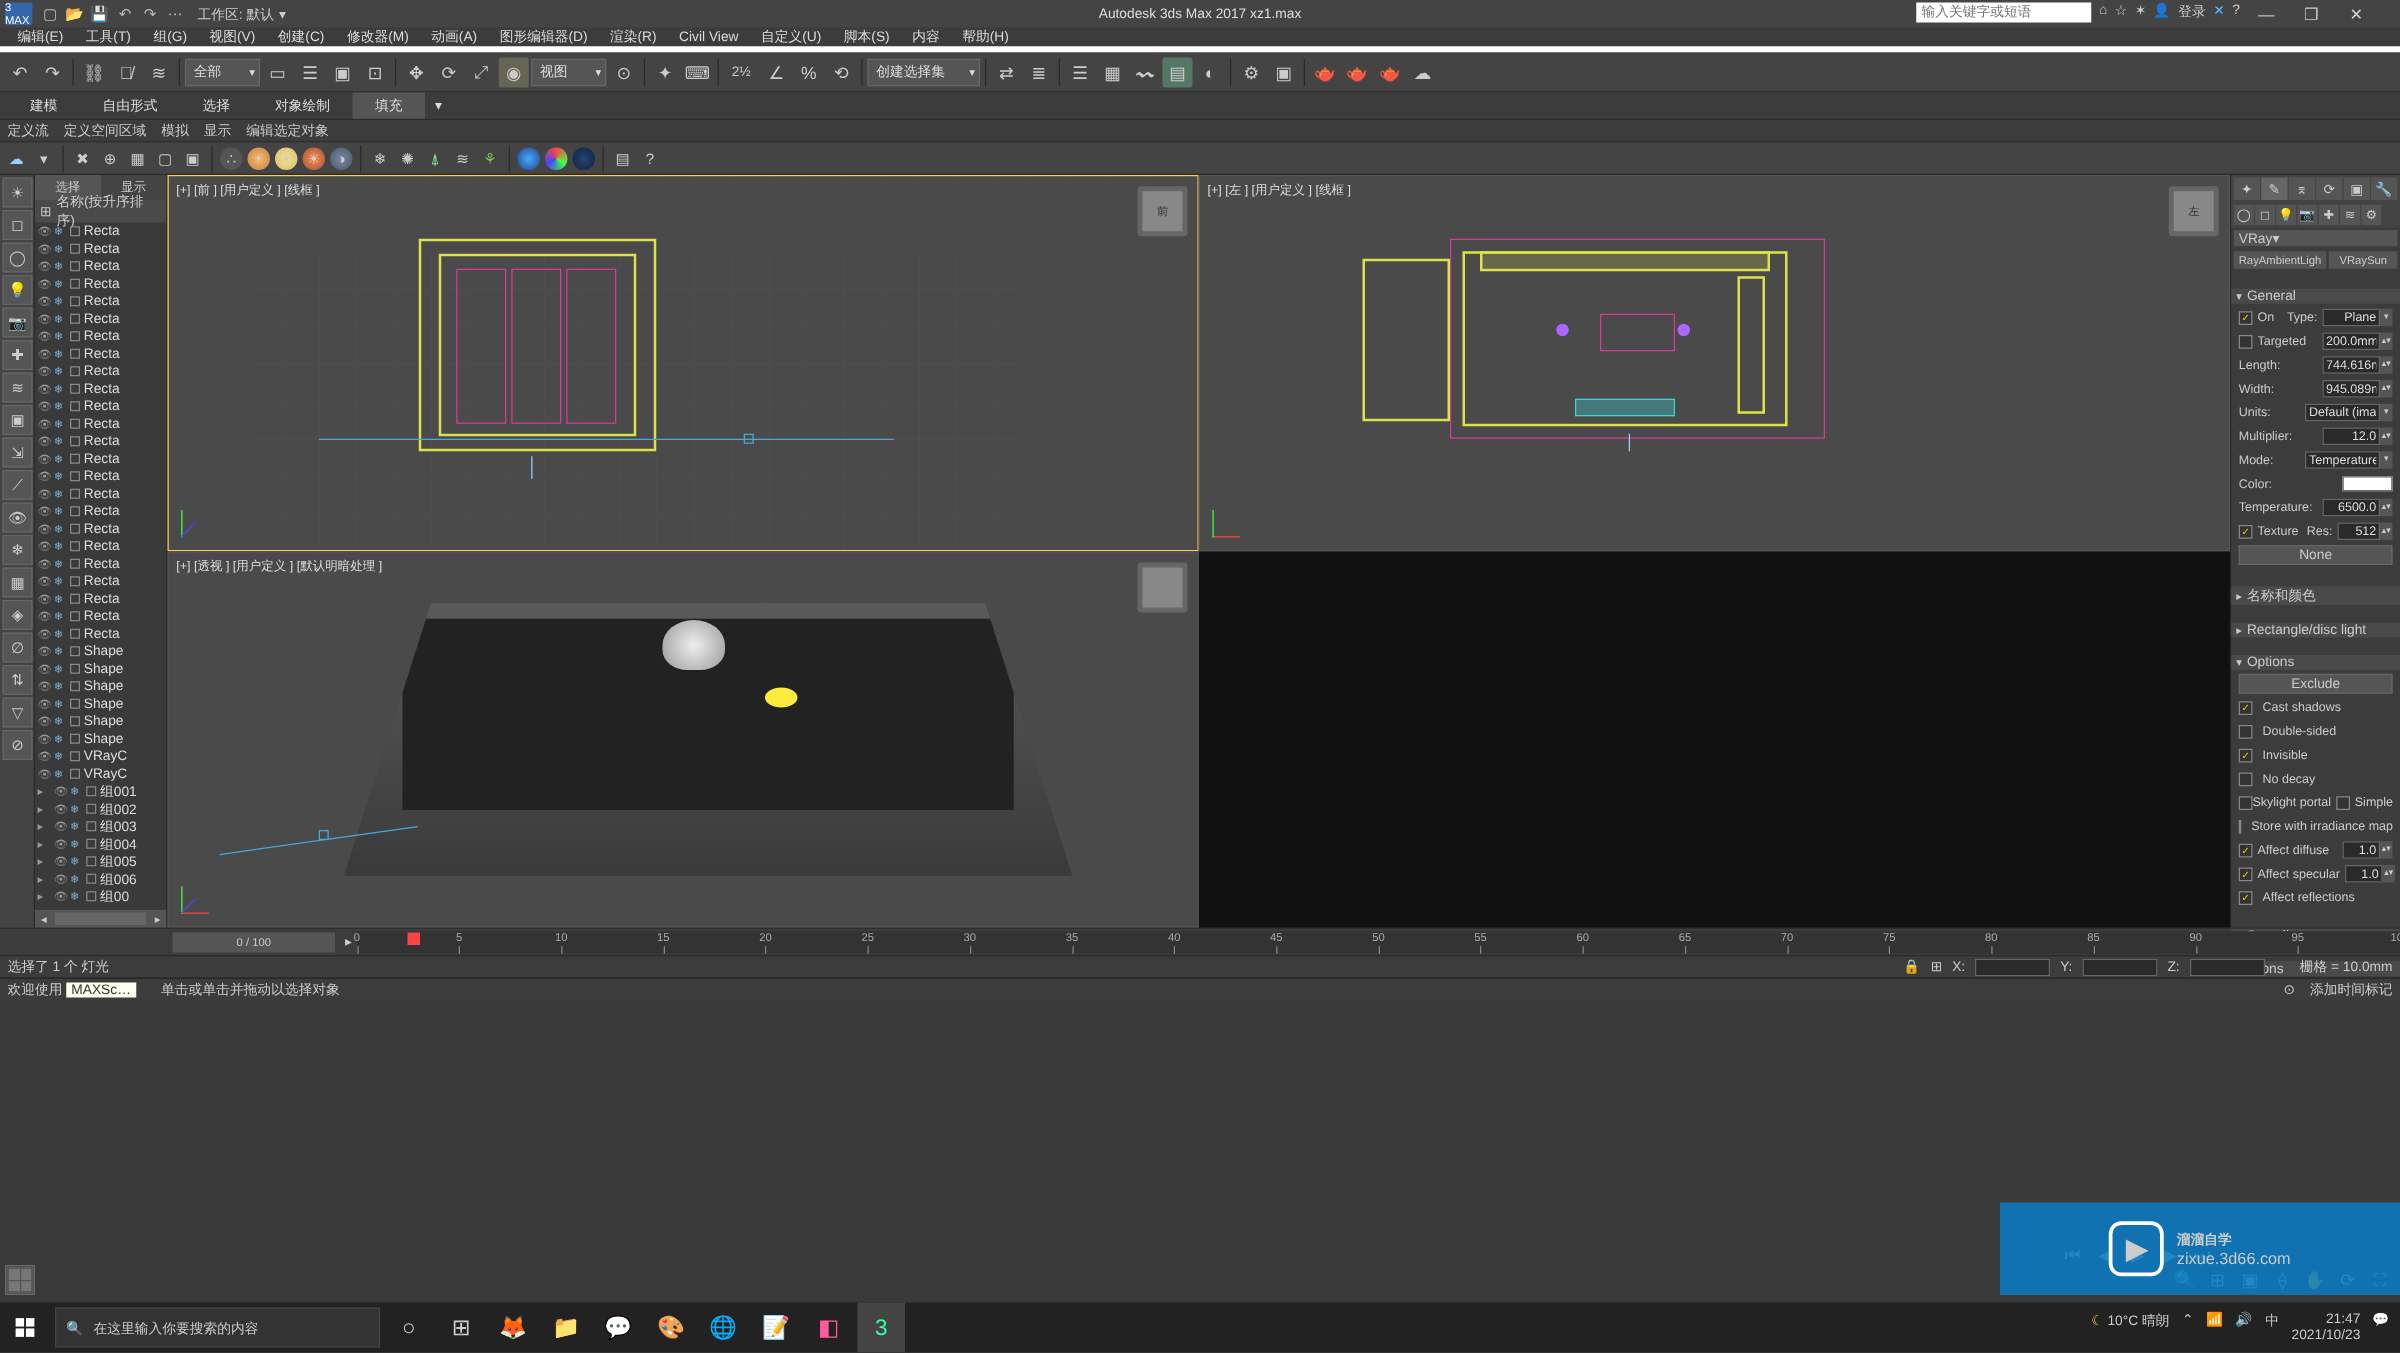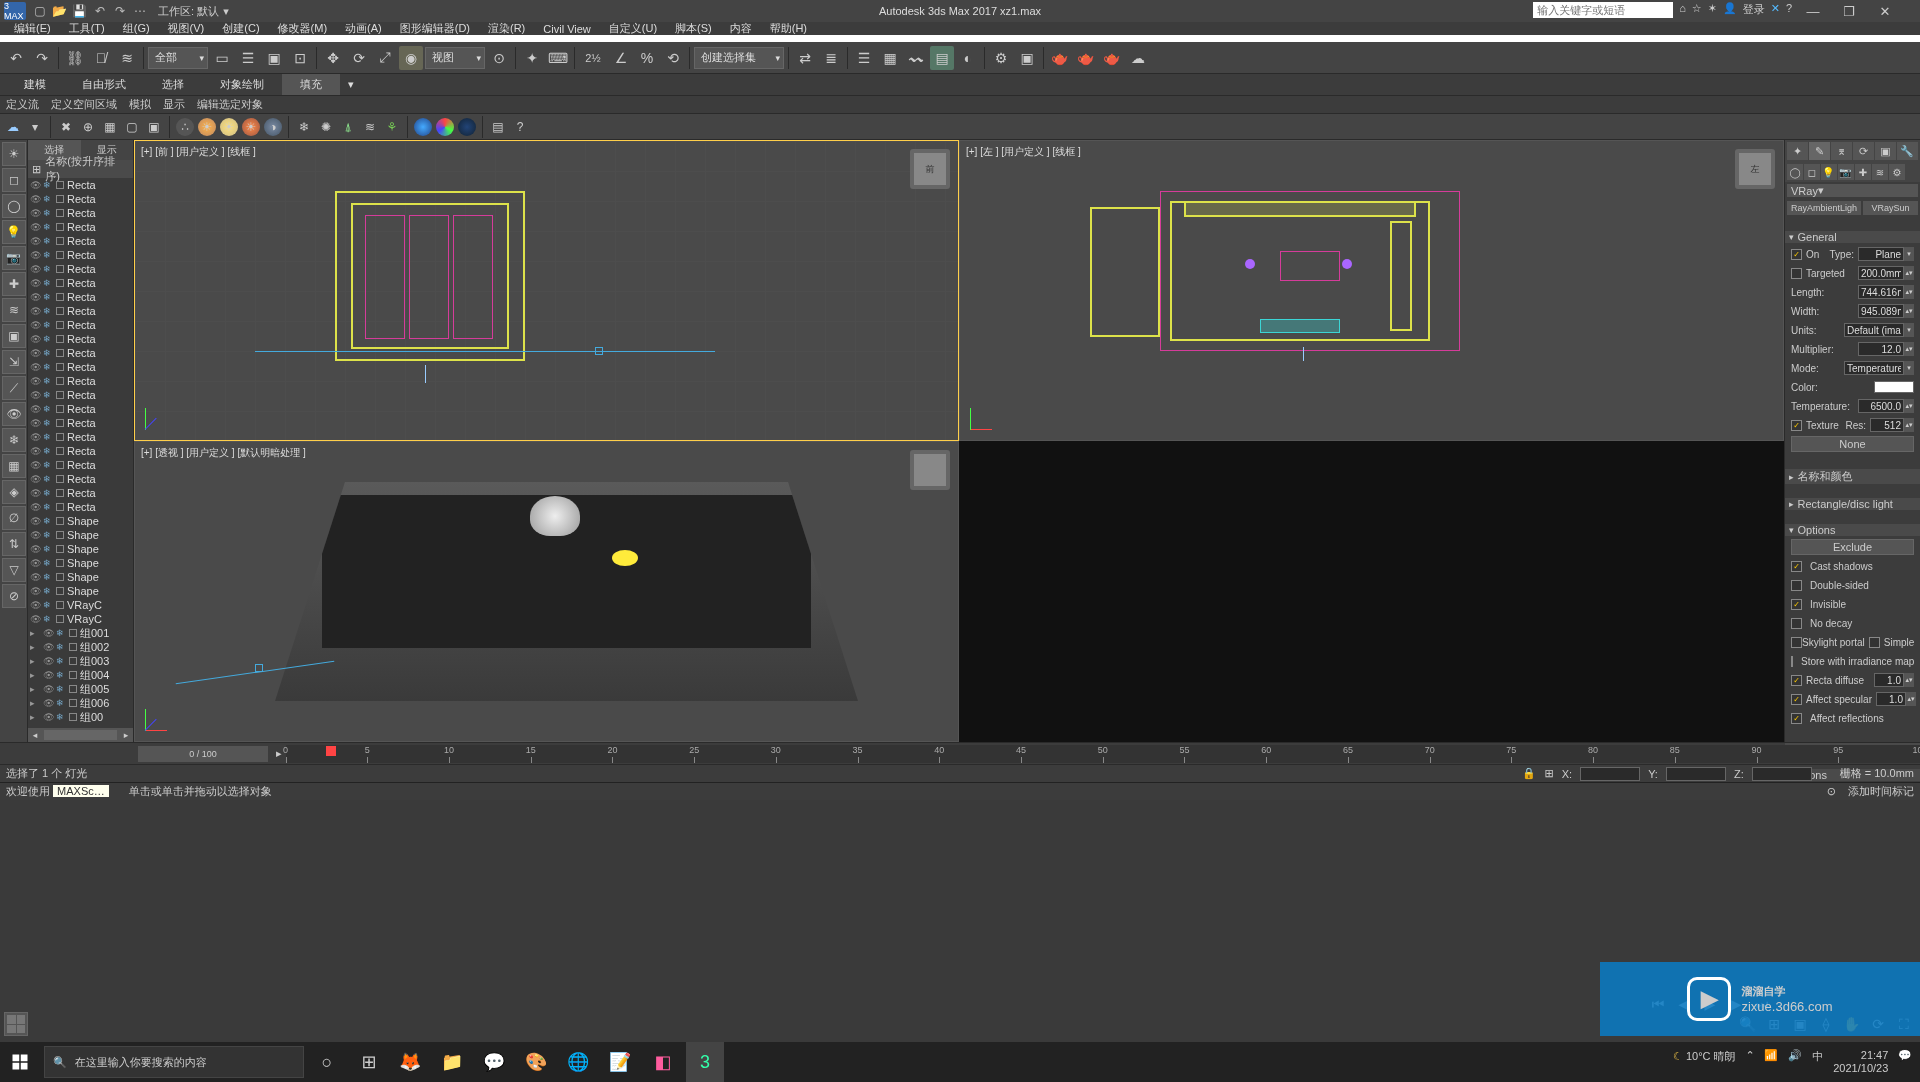--- a/index.html
+++ b/index.html
@@ -8,21 +8,21 @@
 .titlebar{height:22px;background:#444;display:flex;align-items:center;padding:0 4px;position:relative}
 .titlebar .logo{width:22px;height:18px;background:#36a;color:#fff;font-size:9px;display:flex;align-items:center;justify-content:center;border-radius:2px;margin-right:6px}
 .titlebar .qat{display:flex;gap:4px;align-items:center}
 .titlebar .qat span{width:16px;height:16px;display:flex;align-items:center;justify-content:center;font-size:12px;color:#bbb}
 .titlebar .ws-label{margin-left:10px;color:#ddd;display:flex;align-items:center;gap:4px}
 .titlebar .title-center{position:absolute;left:50%;transform:translateX(-50%);color:#ddd;white-space:nowrap}
 .titlebar .right{position:absolute;right:20px;display:flex;align-items:flex-start;gap:6px}
 .titlebar input{background:#fff;border:none;height:16px;width:140px;padding:0 4px;font-size:11px;color:#888}
 .titlebar .wbtn{width:30px;height:18px;display:flex;align-items:center;justify-content:center;color:#ccc;font-size:13px}
 
-.menubar{height:20px;background:#3c3c3c;display:flex;align-items:center;padding:0 6px;gap:2px;border-bottom:7px solid #ffffff}
+.menubar{height:20px;background:#3c3c3c;display:flex;align-items:center;padding:0 6px;gap:2px;border-bottom:5px solid #ffffff}
 .menubar span{padding:2px 8px;color:#ddd}
 
 .maintb{height:32px;background:#444;display:flex;align-items:center;padding:0 4px;gap:2px;border-bottom:1px solid #2a2a2a}
 .tbbtn{width:24px;height:24px;display:flex;align-items:center;justify-content:center;color:#ccc;font-size:14px;border-radius:2px}
 .tbsep{width:1px;height:22px;background:#2a2a2a;margin:0 2px}
 .tbdrop{height:22px;background:#555;border:1px solid #666;padding:0 16px 0 6px;display:flex;align-items:center;color:#ddd;min-width:60px;position:relative}
 .tbdrop::after{content:"▾";position:absolute;right:3px;font-size:9px}
 
 .ribbon{height:22px;background:#3c3c3c;display:flex;align-items:center;padding:0 6px;gap:0;border-bottom:1px solid #2a2a2a}
 .ribbon span{padding:3px 18px;color:#ddd}
@@ -764,21 +764,21 @@
             <label>Simple</label>
           </span>
       </div>
       <div class="prow">
           <span class="chk"></span>
           <label style="flex:1;text-align:left;margin-left:4px">Store with irradiance map</label>
         </div>
       <div class="prow">
         <span style="display:flex;gap:4px">
             <span class="chk">✓</span>
-            <label>Recta diffuse</label>
+            <label>Affect diffuse</label>
           </span>
         <span class="spin">
             <input style="width: 30px;" value="1.0">
             <span class="ar">▴▾</span>
           </span>
       </div>
       <div class="prow">
         <span style="display:flex;gap:4px">
             <span class="chk">✓</span>
             <label>Affect specular</label>

